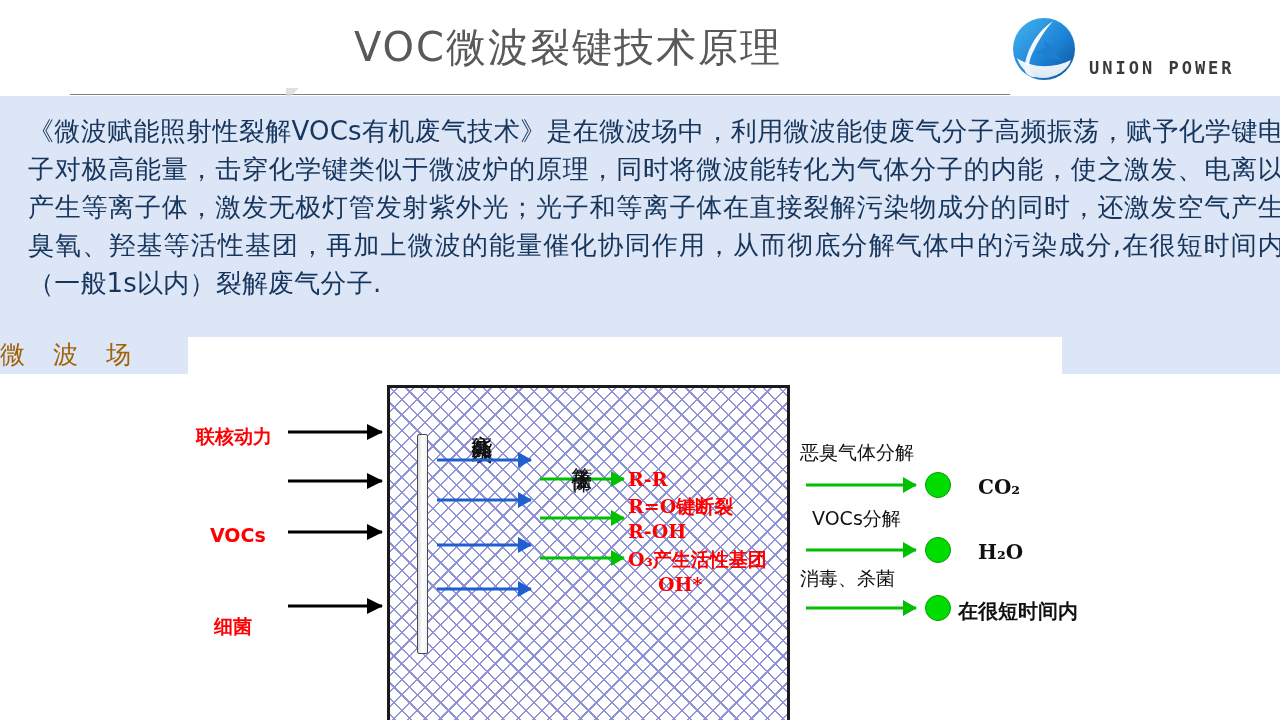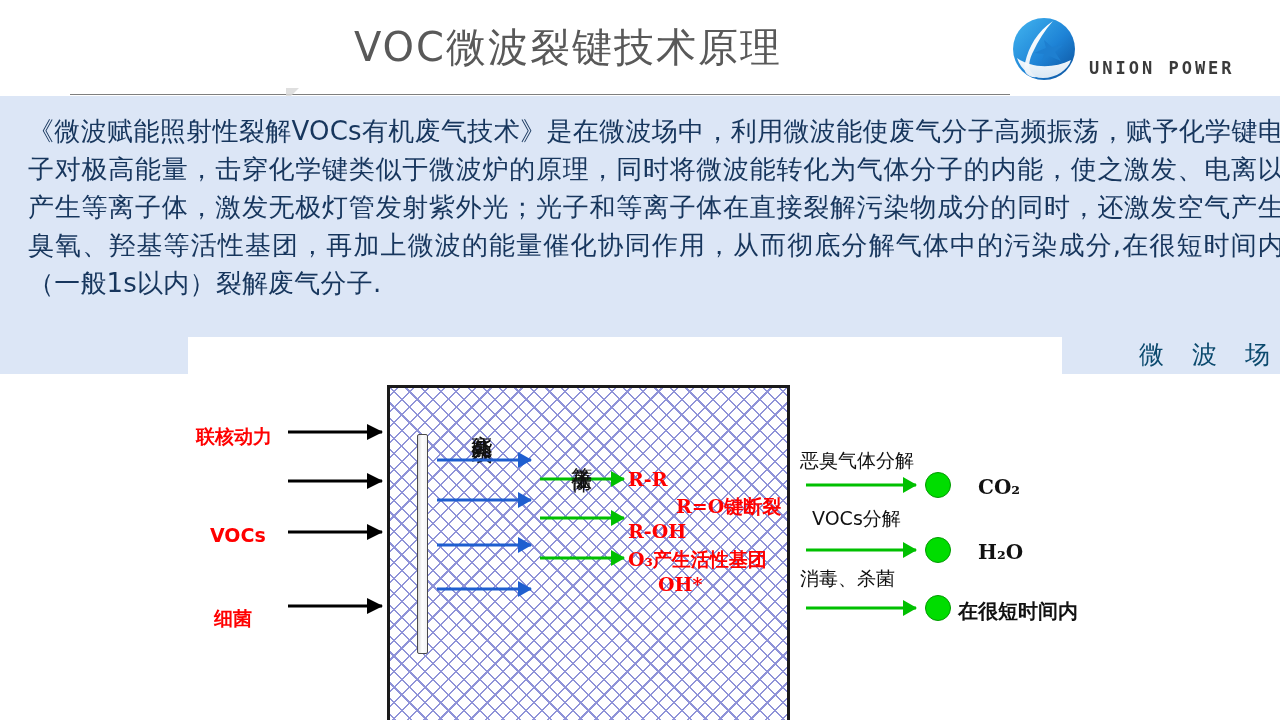--- a/index.html
+++ b/index.html
@@ -60,23 +60,23 @@
     text-align: justify; letter-spacing: .2px;
   }
 
   
   .figure-plate {
     position: absolute; left: 188px; top: 337px; width: 874px; height: 37px;
     background: #ffffff;
   }
   .figure-caption {
     position: absolute; left: 0; top: 338px; width: 1280px;
-    text-align: right;
-    font-family: "DejaVu Serif", "Liberation Serif", serif;
-    font-size: 25px; color: #0c4a6e; letter-spacing: 10px;
+    text-align: left;
+    font-family: "DejaVu Serif", "Liberation Serif", serif;
+    font-size: 25px; color: #a16207; letter-spacing: 10px;
     z-index: 4;
   }
 
   
   .diagram { position: absolute; left: 0; top: 374px; width: 1280px; height: 346px; background: #fff; }
 
   .reactor {
     position: absolute; left: 387px; top: 11px; width: 403px; height: 380px;
     border: 3px solid #1a1a1a;
     background-color: #ffffff;
@@ -173,21 +173,21 @@
     <div class="paragraph">《微波赋能照射性裂解VOCs有机废气技术》是在微波场中，利用微波能使废气分子高频振荡，赋予化学键电子对极高能量，击穿化学键类似于微波炉的原理，同时将微波能转化为气体分子的内能，使之激发、电离以产生等离子体，激发无极灯管发射紫外光；光子和等离子体在直接裂解污染物成分的同时，还激发空气产生臭氧、羟基等活性基团，再加上微波的能量催化协同作用，从而彻底分解气体中的污染成分,在很短时间内（一般1s以内）裂解废气分子.</div>
   </div>
 
   <div class="figure-plate"></div>
   <div class="figure-caption">微 波 场</div>
 
   <div class="diagram">
 
     <div class="t lbl-red" style="left:196px; top:50px;">联核动力</div>
     <div class="t lbl-red" style="left:210px; top:150px;">VOCs</div>
-    <div class="t lbl-red" style="left:214px; top:232px;">细菌</div>
+    <div class="t lbl-red" style="left:214px; top:240px;">细菌</div>
 
     <div class="arrow black" style="left:288px; top:58px;  width:94px;">
         <div class="shaft"></div>
         <div class="head"></div>
       </div>
     <div class="arrow black" style="left:288px; top:107px; width:94px;">
         <div class="shaft"></div>
         <div class="head"></div>
       </div>
     <div class="arrow black" style="left:288px; top:158px; width:94px;">
@@ -231,27 +231,27 @@
           <div class="head"></div>
         </div>
       <div class="arrow green" style="left:150px; top:170px; width:84px;">
           <div class="shaft"></div>
           <div class="head"></div>
         </div>
 
       <div class="t vtext" style="left:180px; top:62px; height:145px;">等离子体</div>
 
       <div class="t formula" style="left:238px; top:80px;">R-R</div>
-      <div class="t formula" style="left:238px; top:106px;margin-left:48px;">R=O键断裂</div>
+      <div class="t formula" style="left:238px; top:106px;">R=O键断裂</div>
       <div class="t formula" style="left:238px; top:132px;">R-OH</div>
       <div class="t formula" style="left:238px; top:159px;">O₃产生活性基团</div>
       <div class="t formula" style="left:238px; top:185px;margin-left:30px;">OH*</div>
     </div>
 
-    <div class="t lbl-black" style="left:800px; top:66px;margin-top:8px;">恶臭气体分解</div>
+    <div class="t lbl-black" style="left:800px; top:66px;">恶臭气体分解</div>
     <div class="arrow green" style="left:806px; top:111px; width:110px;">
         <div class="shaft"></div>
         <div class="head"></div>
       </div>
     <div class="dot" style="left:925px; top:98px;"></div>
     <div class="t product" style="left:978px; top:101px;">CO₂</div>
 
     <div class="t lbl-black" style="left:812px; top:132px;">VOCs分解</div>
     <div class="arrow green" style="left:806px; top:176px; width:110px;">
         <div class="shaft"></div>

